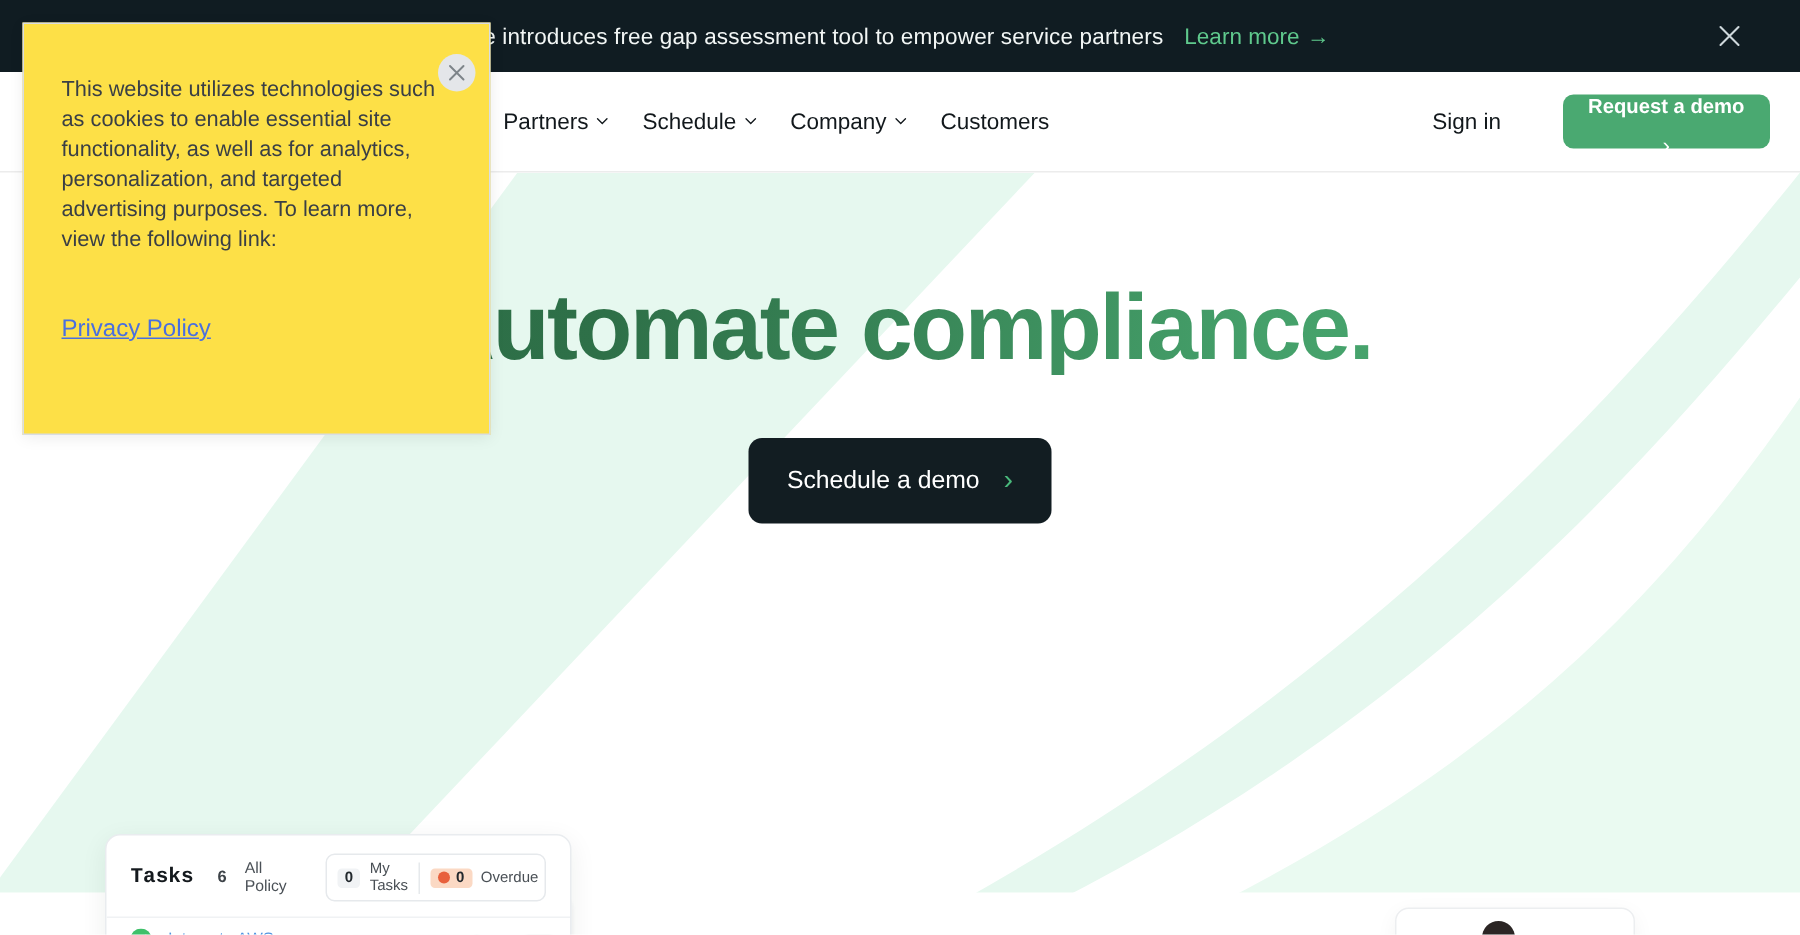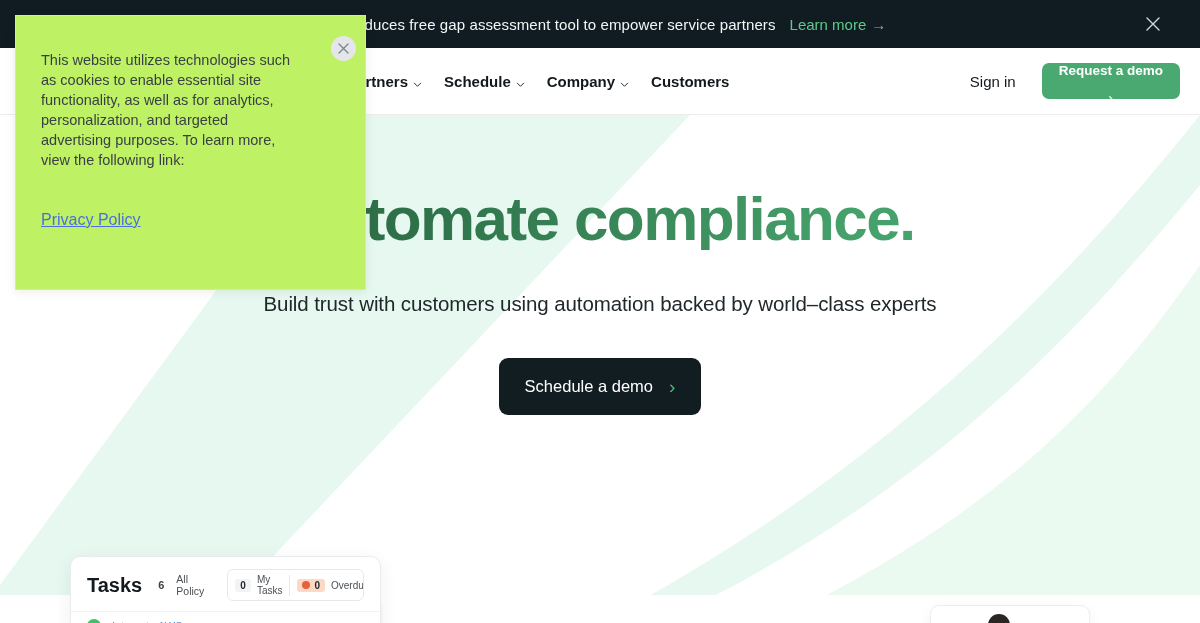--- a/index.html
+++ b/index.html
@@ -30,29 +30,28 @@
   .announce-close svg{ display:block; }
 
   
   .nav{
     position:absolute; top:48px; left:0; width:1200px; height:67px;
     background:#ffffff; border-bottom:1px solid #ececec;
     display:flex; align-items:center; z-index:15;
   }
   .nav-left{ display:flex; align-items:center; gap:0; padding-left:150px; }
   .nav-item{
-    display:inline-flex; align-items:flex-end; gap:5px;
+    display:inline-flex; align-items:center; gap:5px;
     font-size:15px; color:#12181c; padding:0 11px; cursor:pointer;
     white-space:nowrap;
-    font-weight:bold;
   }
   .chev{ display:inline-block; width:9px; height:9px; position:relative; top:-1px;}
   .chev svg{ display:block; }
   .nav-right{
-    margin-left:auto; display:flex; align-items:center; gap:26px; padding-right:20px;
+    margin-left:auto; display:flex; align-items:center; gap:41px; padding-right:20px;
   }
   .signin{ font-size:15px; color:#12181c; cursor:pointer; }
   .demo-btn{
     background:#4aa971; color:#fff; border:none; border-radius:7px;
     height:36px; padding:0 17px; font-size:13.5px; font-weight:bold;
     display:inline-flex; align-items:center; gap:11px; cursor:pointer;
     font-family:"Liberation Sans", sans-serif;
     flex-direction:column;
   }
   .demo-btn .ch{ font-size:15px; font-weight:normal; }
@@ -90,21 +89,21 @@
 
   
   .dash{
     position:absolute; left:70px; top:556px; width:311px; height:90px;
     background:#ffffff; border:1px solid #e9ecef; border-radius:10px;
     box-shadow:0 5px 18px rgba(20,40,30,.07); z-index:6; overflow:hidden;
   }
   .dash-head{
     display:flex; align-items:center; gap:12px; padding:12px 16px 10px 16px;
   }
-  .dash-title{ font-size:20px; font-weight:bold; color:#14191d; }
+  .dash-title{ font-size:14px; font-weight:bold; color:#14191d;font-family:Liberation Mono, monospace; }
   .dash-count{ font-size:11px; color:#3d4348; font-weight:bold; margin-left:4px;}
   .dash-alltasks{ font-size:10.5px; color:#4a5056; }
   .seg{
     display:flex; align-items:center; border:1px solid #e6e9ec; border-radius:6px;
     overflow:hidden; margin-left:4px;
   }
   .seg-cell{
     display:flex; align-items:center; gap:6px; padding:4px 7px; font-size:10px;
     color:#4a5056;
   }
@@ -142,22 +141,22 @@
   .bars{ display:flex; gap:3px; }
   .bar{ width:7px; height:5px; background:#e3e6e9; border-radius:1px; }
   .av-right{
     width:22px; height:22px; border-radius:50%;
     background:linear-gradient(#2b2524 0 46%,#c79272 46% 100%);
     margin-left:6px; overflow:hidden;
   }
 
   
   .cookie{
-    position:absolute; left:15px; top:15px; width:351px; height:275px;
-    background:#bef264; border:1px solid #d9dde2;
+    position:absolute; left:15px; top:15px; width:312px; height:275px;
+    background:#fde047; border:1px solid #d9dde2;
     box-shadow:0 2px 10px rgba(0,0,0,.08);
     z-index:60; padding:34px 24px 0 25px;
   }
   .cookie-text{
     font-size:14.5px; line-height:20px; color:#3a3f45; width:256px;
   }
   .cookie-close{
     position:absolute; right:9px; top:20px; width:25px; height:25px;
     border-radius:50%; background:#e4e6e9; cursor:pointer;
     display:flex; align-items:center; justify-content:center;
@@ -190,21 +189,20 @@
     <path d="M1200 70 L1200 508 L660 508 C930 380 1080 215 1200 70 Z" fill="#ffffff"></path>
     <path d="M1200 150 L1200 508 L770 508 C1000 400 1110 280 1200 150 Z" fill="#eafaf1"></path>
     <rect x="0" y="480" width="1200" height="28" fill="#ffffff"></rect>
   </svg>
 </div>
 
 <div class="hero-content">
   <h1 class="hero-title">
     <span>Automate compliance.</span>
   </h1>
-  <p class="hero-sub">Build trust with customers using automation backed by world–class experts</p>
   <div class="cta-wrap">
     <button class="cta-btn">
       <span>Schedule a demo</span>
       <span class="ch">›</span>
     </button>
   </div>
 </div>
 
 <div class="card-blur">
   <span class="card-blur-t">Asset Inventory</span>

